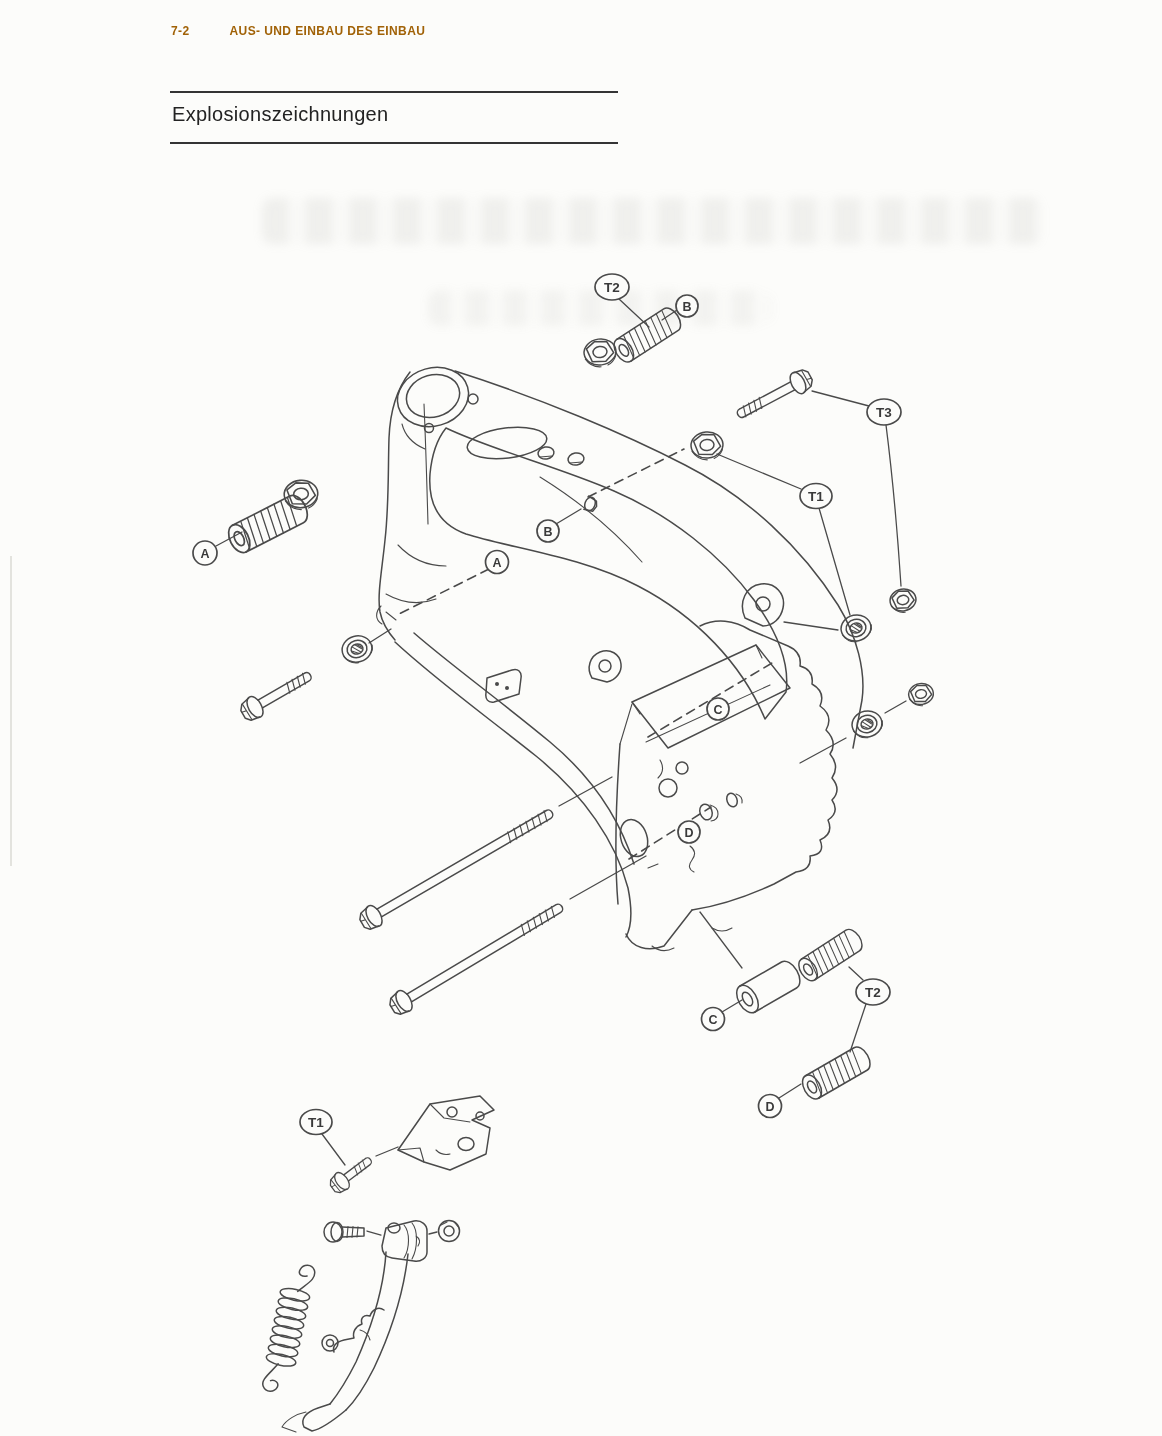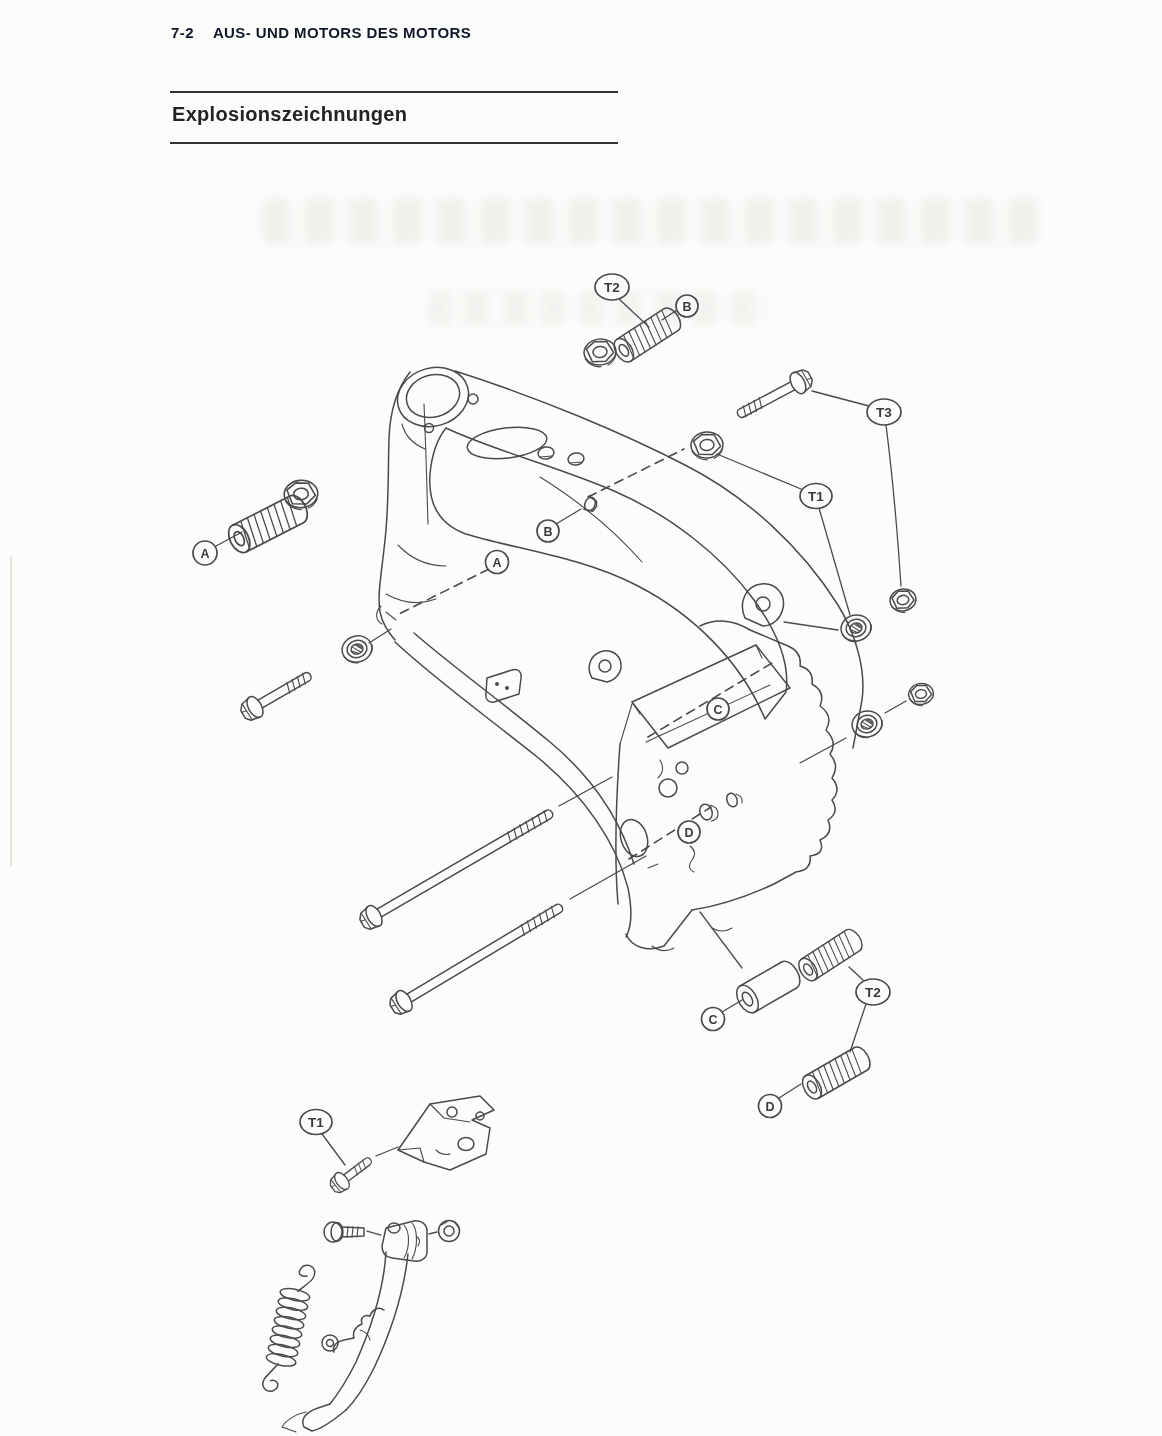--- a/index.html
+++ b/index.html
@@ -3,27 +3,27 @@
 <meta charset="utf-8">
 <style>
   html,body{margin:0;padding:0;background:#e8e8e6;}
   .page{
     position:relative;width:1162px;height:1436px;overflow:hidden;
     background:#fcfcfa;
     font-family:"Liberation Sans", sans-serif;
     color:#222;
   }
   
-  .hdr{position:absolute;left:171px;top:24px;display:flex;gap:19px;
-       font-size:15px;font-weight:700;letter-spacing:.4px;color:#0f172a;}
+  .hdr{position:absolute;left:171px;top:24px;display:flex;gap:40px;
+       font-size:12px;font-weight:700;letter-spacing:.4px;color:#a16207;}
   .rule{position:absolute;left:170px;width:448px;height:2.4px;background:#343434;}
   .rule-top{top:91px}
   .rule-bot{top:142px}
   .section-title{position:absolute;left:172px;top:103px;font-size:20px;
-       font-weight:700;letter-spacing:.3px;color:#232323;}
+       font-weight:400;letter-spacing:.3px;color:#232323;}
   
   .ghost{position:absolute;border-radius:10px;filter:blur(5px);pointer-events:none;}
   .ghost1{left:262px;top:198px;width:782px;height:46px;opacity:.5;
     background:repeating-linear-gradient(90deg,rgba(168,168,162,.30) 0 26px,rgba(168,168,162,.06) 26px 44px);}
   .ghost2{left:428px;top:290px;width:344px;height:36px;opacity:.38;
     background:repeating-linear-gradient(90deg,rgba(168,168,162,.30) 0 22px,rgba(168,168,162,.06) 22px 38px);}
   .edge-artifact{position:absolute;left:10px;top:556px;width:1.5px;height:310px;
     background:rgba(205,205,198,.55);}
   
   .torque{position:absolute;left:762px;top:1243px;font-size:16.5px;color:#1e1e1e;}
@@ -40,21 +40,21 @@
   svg text.co-sm{font:700 12.5px "Liberation Sans",sans-serif;fill:#3a3a3a;stroke:none;text-anchor:middle;}
   svg .dot{fill:#4a4a4a;stroke:none;}
 </style>
 </head>
 <body>
 
 <div class="page">
 
   <div class="hdr">
     <span>7-2</span>
-    <span>AUS- UND MOTORS DES MOTORS</span>
+    <span>AUS- UND EINBAU DES EINBAU</span>
   </div>
   <div class="rule rule-top"></div>
   <div class="section-title">Explosionszeichnungen</div>
   <div class="rule rule-bot"></div>
 
   <div class="ghost ghost1"></div>
   <div class="ghost ghost2"></div>
   <div class="edge-artifact"></div>
 
   <svg class="diagram" width="1162" height="1436" viewBox="0 0 1162 1436">

